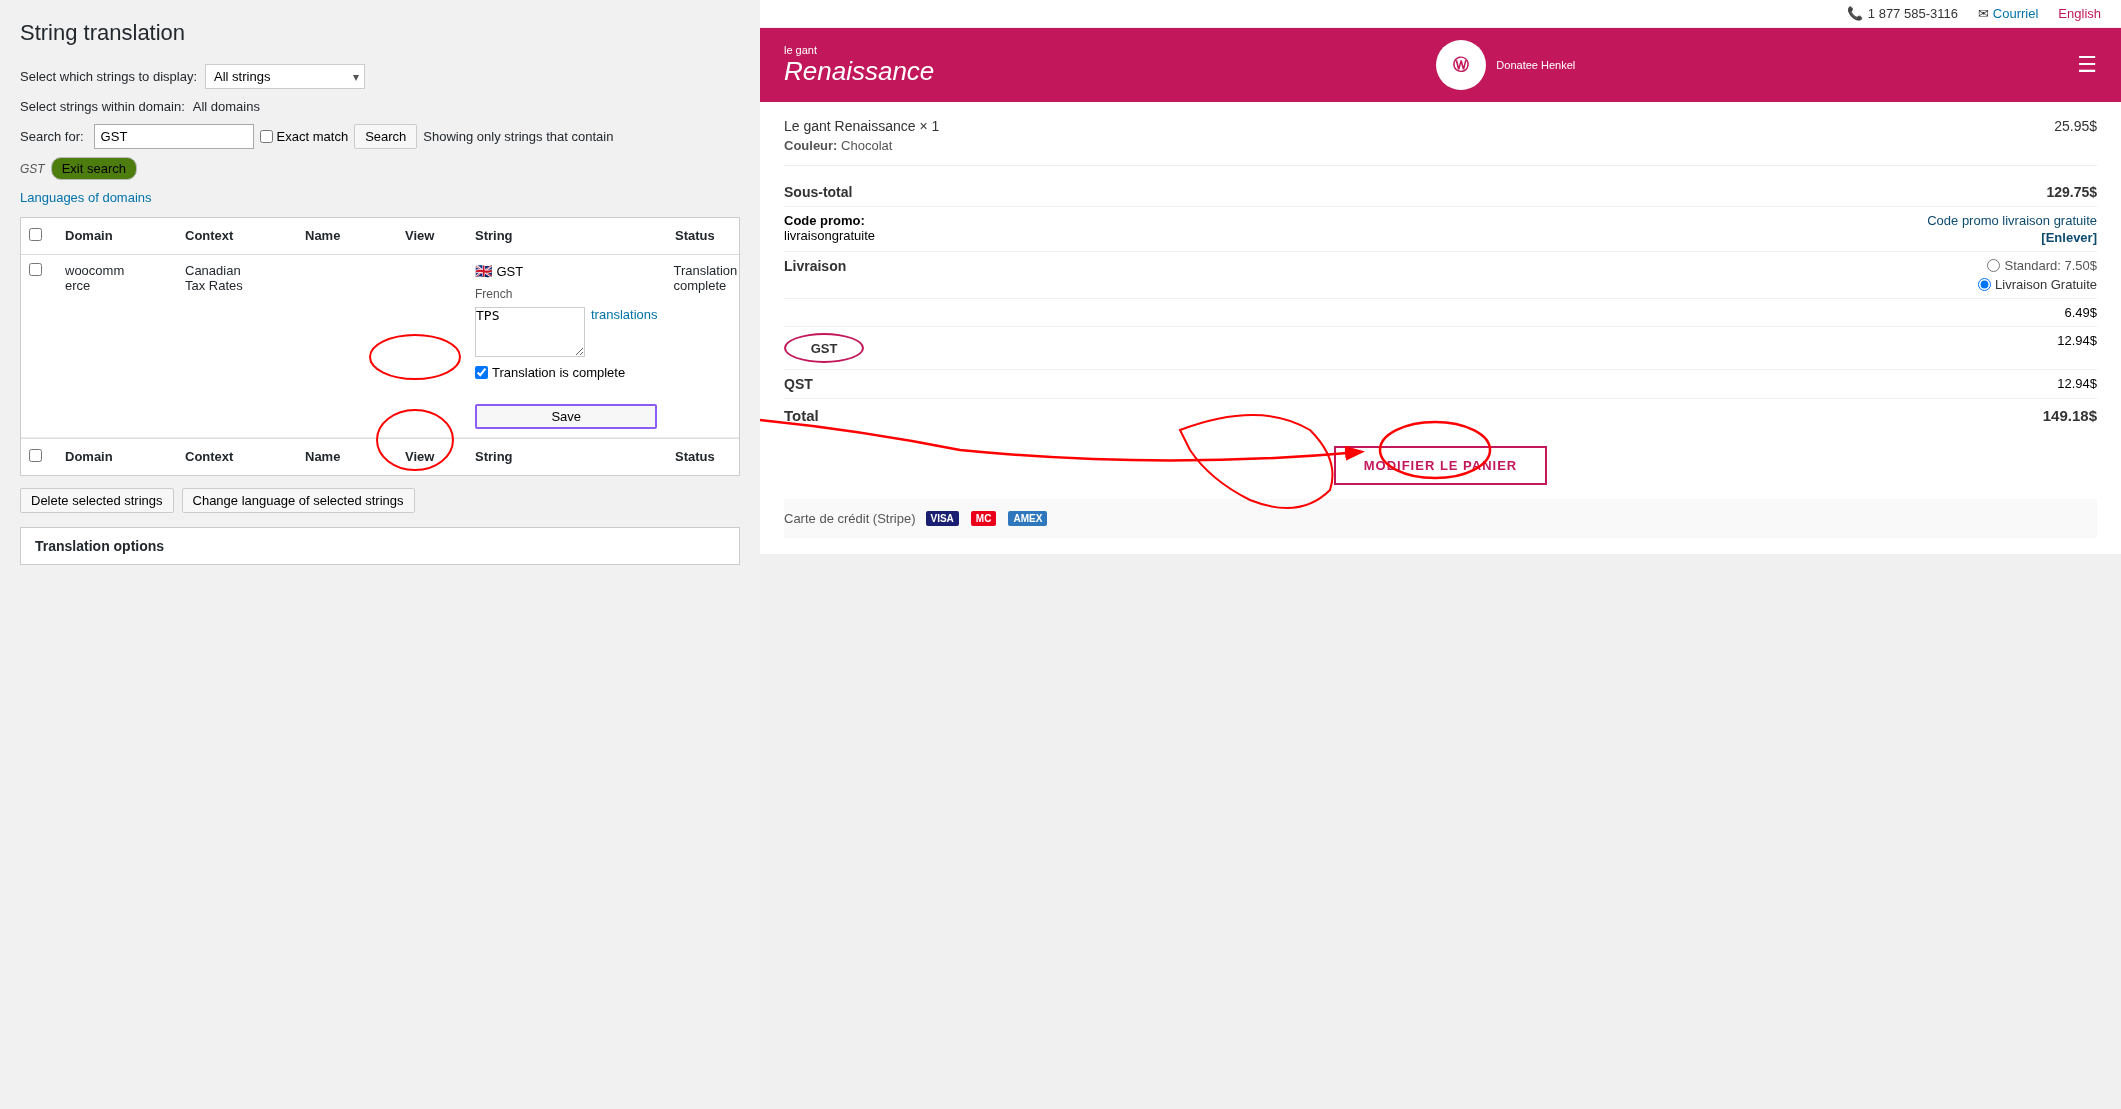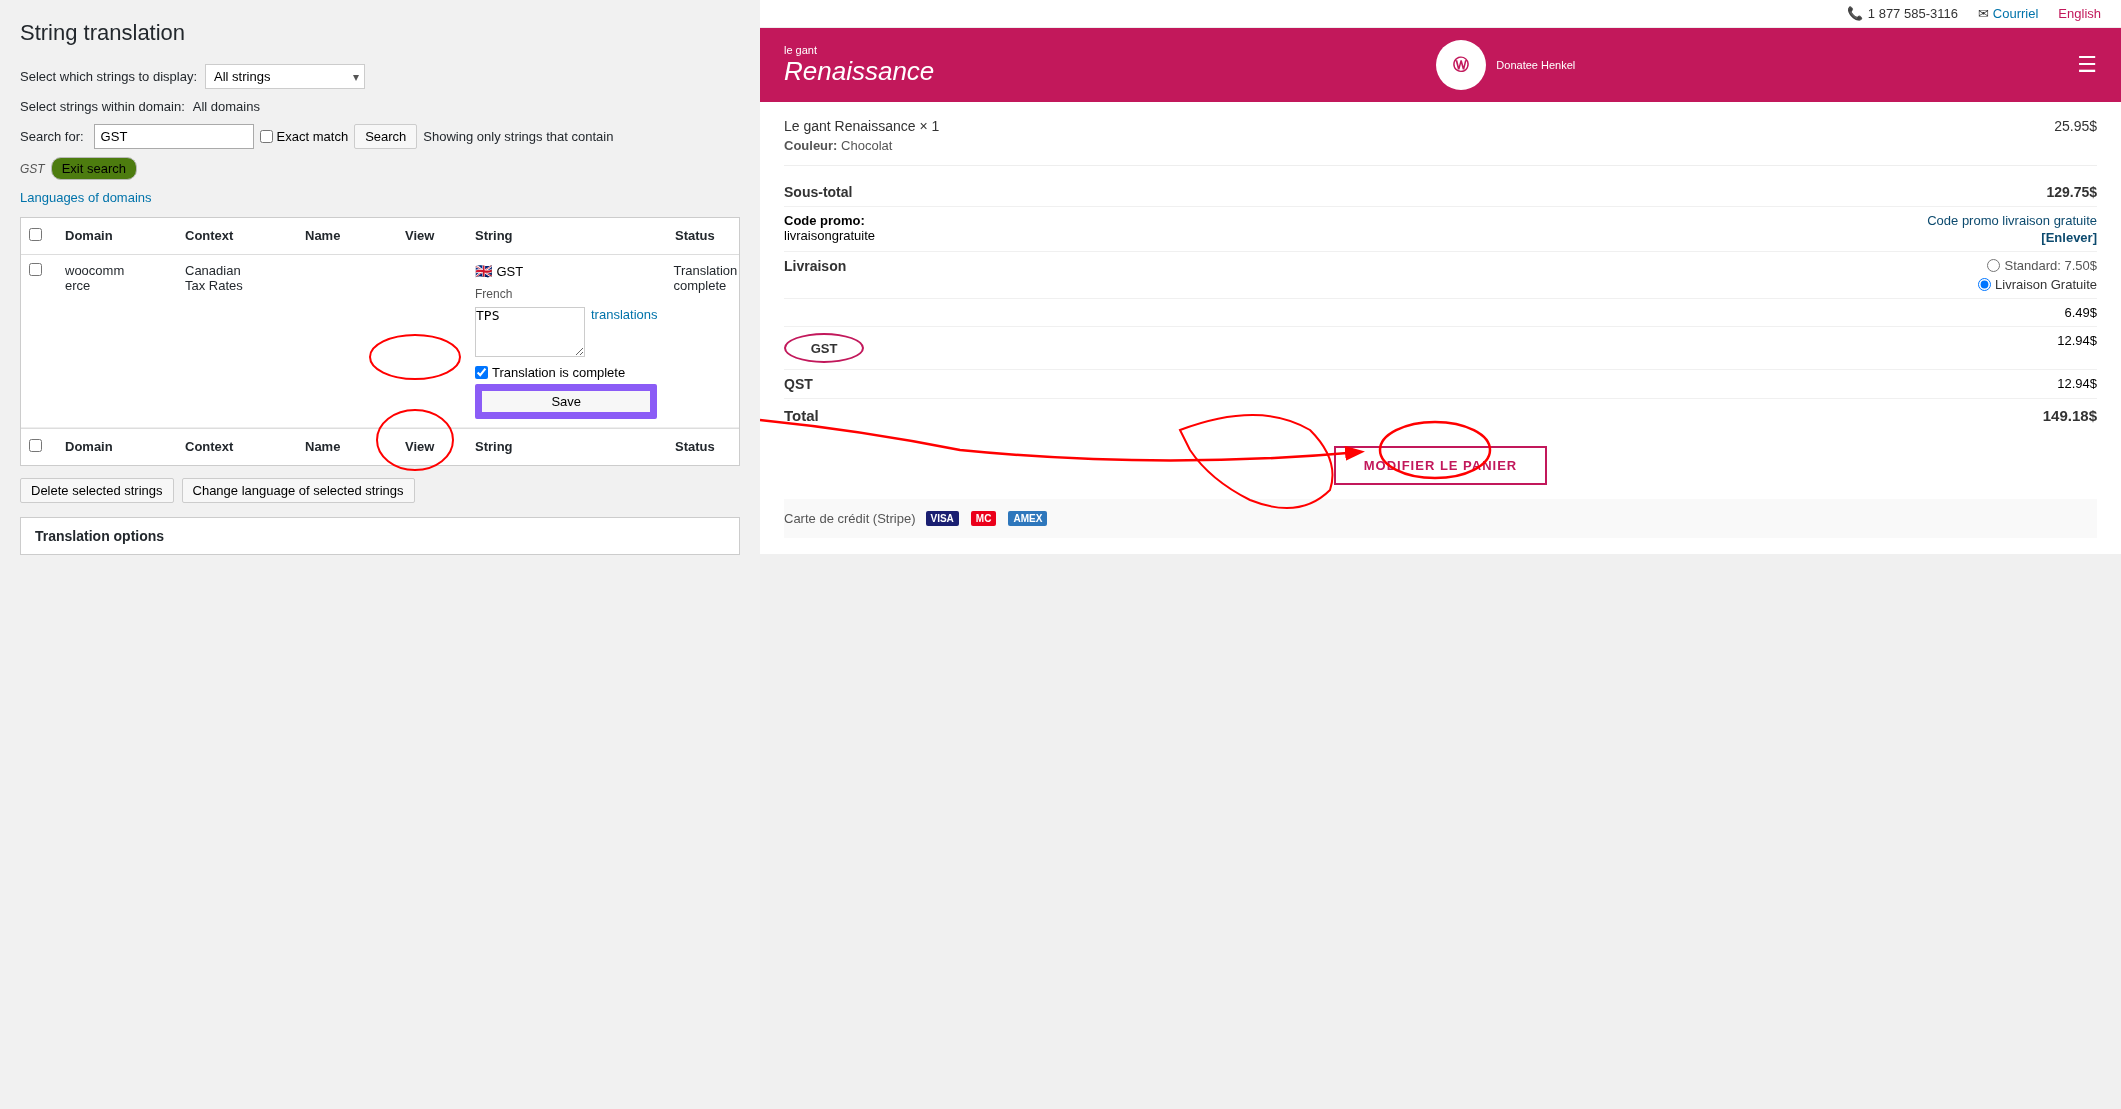--- a/index.html
+++ b/index.html
@@ -171,27 +171,27 @@
     .translations-link { color: #0073aa; font-size: 13px; text-decoration: none; }
 
     .checkbox-complete-row {
       display: flex;
       align-items: center;
       gap: 4px;
       margin-top: 4px;
       font-size: 13px;
     }
     .save-btn {
-      border: 7px solid #8b5cf6;
+      border: 2px solid #8b5cf6;
       background: #f7f7f7;
       padding: 3px 12px;
       font-size: 13px;
       cursor: pointer;
       border-radius: 2px;
-      margin-top: 0;
+      margin-top: 20px;
     }
 
     .string-expanded-content {
       display: flex;
       flex-direction: column;
       gap: 4px;
     }
 
     .bottom-actions {
       display: flex;

